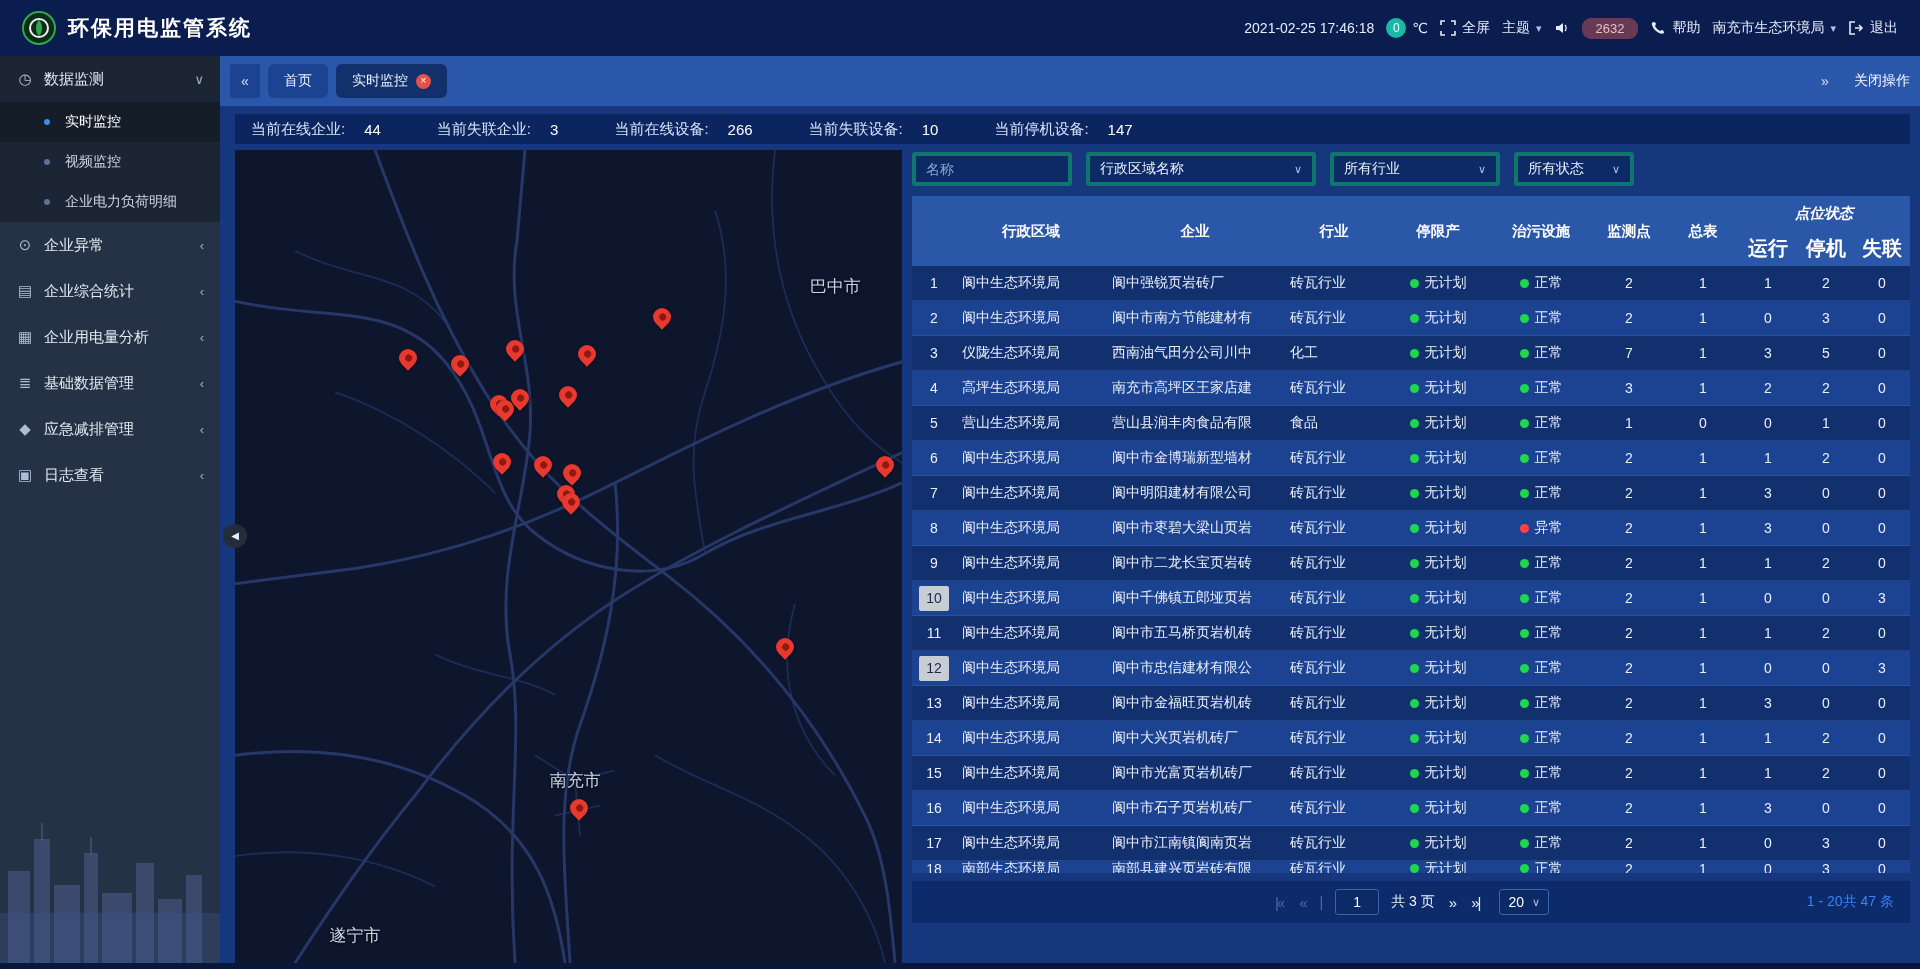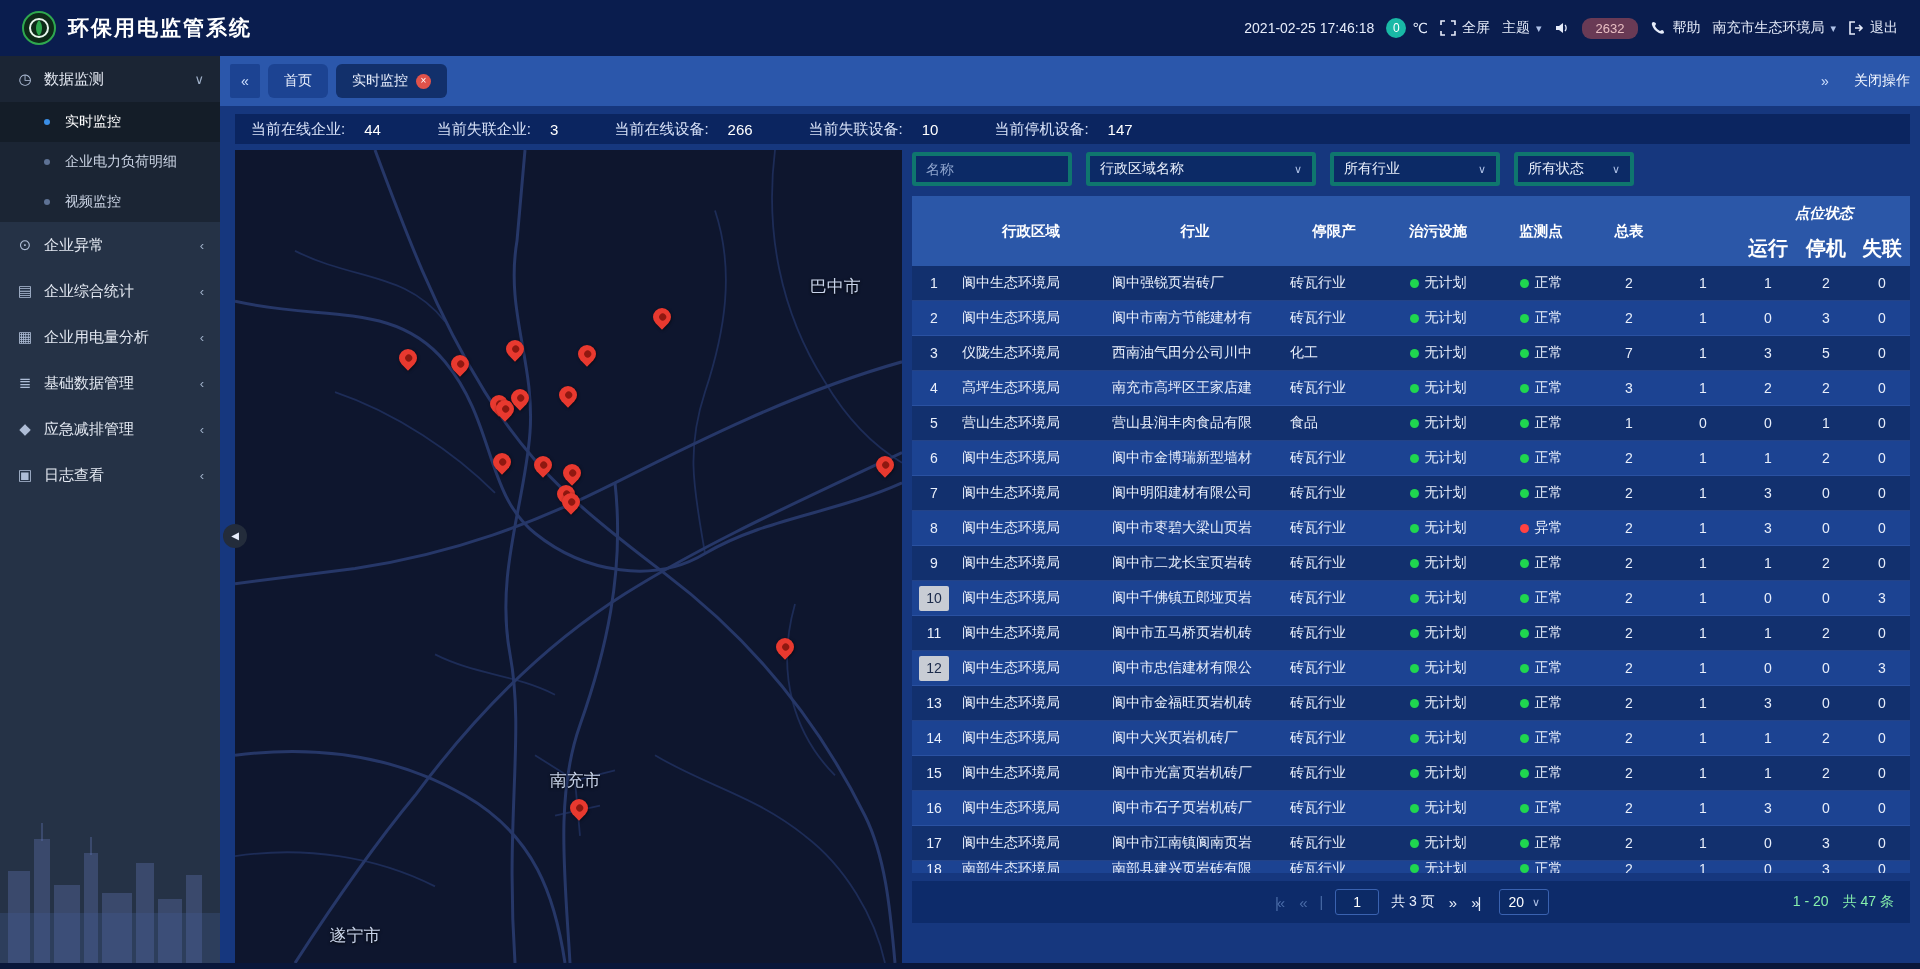--- a/index.html
+++ b/index.html
@@ -104,21 +104,21 @@
 
   .pagebar{height:42px;margin-top:8px;background:#0D2B6A;display:flex;align-items:center;
     justify-content:center;position:relative;font-size:14px;flex:none;gap:12px}
   .pg-icon{cursor:pointer;font-size:15px;letter-spacing:-2px;padding:0 2px}
   .pg-icon.disabled{color:#4A6CA8;cursor:default}
   .pg-divider{color:#4A6CA8}
   .page-input{width:44px;height:26px;background:#0C2A66;border:1px solid #3A62B0;border-radius:3px;
     color:#fff;text-align:center;font-size:14px;outline:none}
   .size-select{height:26px;background:#0C2A66;border:1px solid #3A62B0;border-radius:3px;color:#fff;
     display:flex;align-items:center;gap:8px;padding:0 8px;cursor:pointer;margin-left:6px}
-  .pg-right{position:absolute;right:16px;display:flex;gap:14px;color:#86efac}
+  .pg-right{position:absolute;right:16px;display:flex;color:#3b82f6}
 
   .footer-strip{height:6px;background:#09173A;flex:none}
 </style>
 </head>
 <body>
 
 <div class="app">
 
   <header class="topbar">
     <svg class="logo" viewBox="0 0 34 34">
@@ -178,25 +178,25 @@
        <span class="mi-icon">◷</span>
        <span class="mi-label">数据监测</span>
        <span class="mi-chevron">∨</span>
      </div>
             <div class="submenu-item active">
          <span class="dot"></span>
          <span>实时监控</span>
        </div>
             <div class="submenu-item">
          <span class="dot"></span>
-         <span>企业电力负荷明细</span>
+         <span>视频监控</span>
        </div>
             <div class="submenu-item">
          <span class="dot"></span>
-         <span>视频监控</span>
+         <span>企业电力负荷明细</span>
        </div>
           </div>
           <div class="menu-group">
             <div class="menu-item">
        <span class="mi-icon">⊙</span>
        <span class="mi-label">企业异常</span>
        <span class="mi-chevron">‹</span>
      </div>
           </div>
           <div class="menu-group">
@@ -392,20 +392,21 @@
             </div>
             <div class="f-select sel-status">
               <span>所有状态</span>
               <span class="caret">∨</span>
             </div>
           </div>
 
           <div class="thead grid-cols">
             <div class="hc rs idx"></div>
             <div class="hc rs">行政区域</div>
+            <div class="hc rs">企业</div>
             <div class="hc rs">行业</div>
             <div class="hc rs">停限产</div>
             <div class="hc rs">治污设施</div>
             <div class="hc rs">监测点</div>
             <div class="hc rs">总表</div>
             <div class="hc group">点位状态</div>
             <div class="hc sub" style="grid-column:9">运行</div>
             <div class="hc sub" style="grid-column:10">停机</div>
             <div class="hc sub" style="grid-column:11">失联</div>
           </div>

